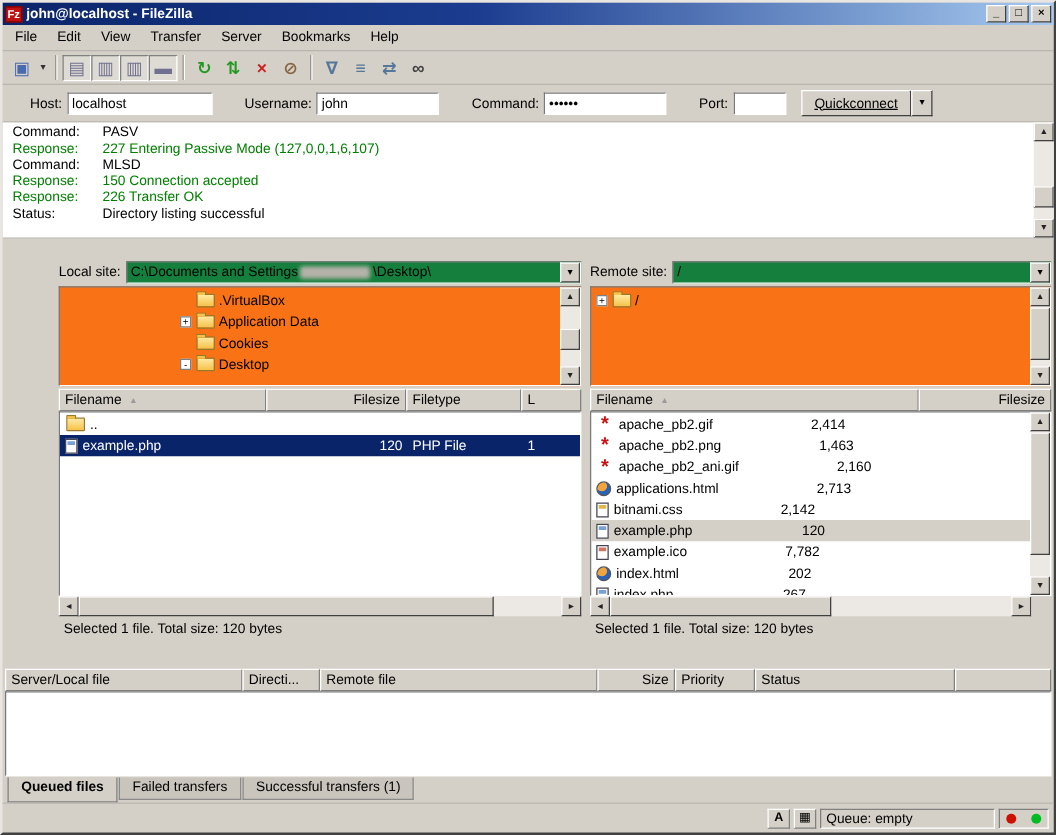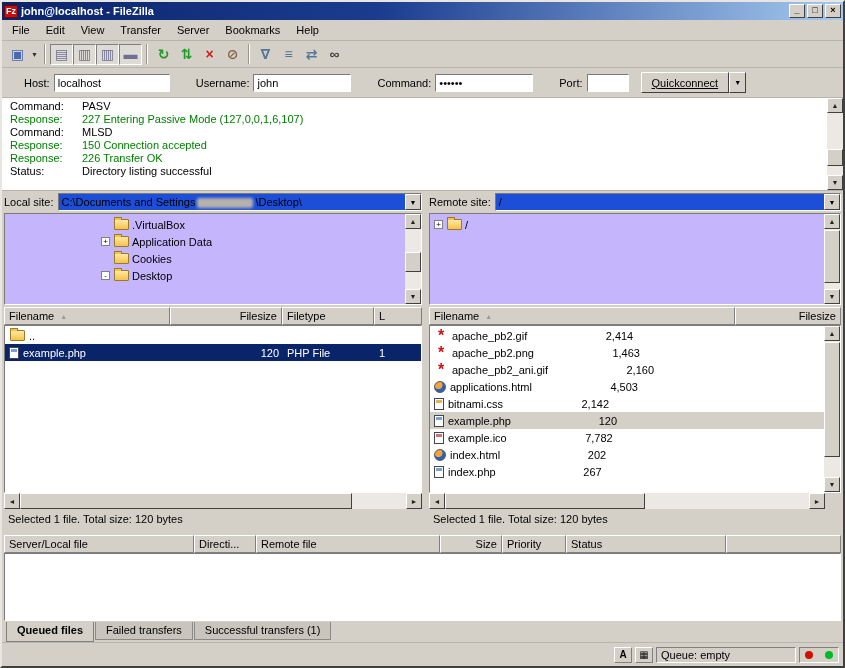--- a/index.html
+++ b/index.html
@@ -52,35 +52,35 @@
   .sb-btn { width:16px; height:15px; flex:none; background:#d4d0c8; border:1px solid;
     border-color:#fff #404040 #404040 #fff; font-size:7px; color:#222;
     display:flex; align-items:center; justify-content:center; }
   .hscroll .sb-btn { height:16px; }
   .sb-track { flex:1; position:relative; display:block; }
   .sb-thumb { position:absolute; display:block; background:#d4d0c8; border:1px solid;
     border-color:#fff #404040 #404040 #fff; }
   .vscroll .sb-thumb { left:0; right:0; }
   .hscroll .sb-thumb { top:0; bottom:0; }
   
-  .mainrow { height:338px; flex:none; display:flex; padding:0 2px; }
+  .mainrow { height:338px; flex:none; display:flex; padding:16px 2px;margin-left:43px; }
   .pane { display:flex; flex-direction:column; min-width:0; }
   .pane-l { width:418px; flex:none; }
   .pane-r { flex:1; }
   .vsplit { width:7px; flex:none; }
   .site-row { height:22px; flex:none; display:flex; align-items:center; gap:4px; padding:1px 0; }
   .combo { flex:1; display:flex; height:18px; border:1px solid; border-color:#7a7a7a #fff #fff #7a7a7a;
-    background:#1d4ed8; min-width:0; }
+    background:#15803d; min-width:0; }
   .combo-text { flex:1; padding:2px 3px; white-space:nowrap; overflow:hidden; }
   .combo-btn { width:16px; flex:none; background:#d4d0c8; border:1px solid; border-color:#fff #404040 #404040 #fff;
     font-size:7px; display:flex; align-items:center; justify-content:center; }
   .redacted { display:inline-block; width:56px; height:10px; background:#b6b2aa; border-radius:2px;
     filter:blur(1.5px); vertical-align:middle; margin:0 2px; }
-  .treewrap { height:92px; flex:none; display:flex; border:1px solid; border-color:#7a7a7a #fff #fff #7a7a7a;
-    background:#c4b5fd; }
+  .treewrap { height:80px; flex:none; display:flex; border:1px solid; border-color:#7a7a7a #fff #fff #7a7a7a;
+    background:#f97316; }
   .treebox { flex:1; overflow:hidden; padding-top:2px; min-width:0; }
   .tree-row { height:17px; display:flex; align-items:center; white-space:nowrap; }
   .expander { width:9px; height:9px; flex:none; border:1px solid #808080; background:#fff;
     font-size:8px; line-height:7px; text-align:center; margin-right:3px; }
   .expander.none { visibility:hidden; }
   .tree-label { padding-left:3px; }
   .icon-folder { width:15px; height:11px; flex:none; background:linear-gradient(#ffe9a2,#f5c24a);
     border:1px solid #9a7a2a; border-radius:1px; position:relative; margin-left:1px; }
   .icon-folder::before { content:""; position:absolute; top:-3px; left:-1px; width:6px; height:2px;
     background:#f5c24a; border:1px solid #9a7a2a; border-bottom:none; border-radius:1px 1px 0 0; }
@@ -108,21 +108,21 @@
   .fi-ico::after { background:#cc7766; }
   .fi-html { width:12px; height:12px; border-radius:50%;
     background:radial-gradient(circle at 35% 30%, #f2a33c 0 40%, #2a62b8 45% 100%); border:1px solid #555; }
   .hrow { height:16px; flex:none; display:flex; }
   .corner { width:16px; height:16px; background:#d4d0c8; flex:none; }
   .pane-status { height:20px; flex:none; display:flex; align-items:center; padding:2px 4px; }
   .hsplit { height:6px; flex:none; }
   
   .queue { flex:1; display:flex; flex-direction:column; min-height:0; padding:0 2px; }
   .q-header { height:18px; flex:none; display:flex; }
-  .qc0{width:190px} .qc1{width:62px} .qc2{width:184px} .qc3{width:62px} .qc4{width:64px} .qc5{width:160px} .qc6{flex:1}
+  .qc0{width:190px} .qc1{width:62px} .qc2{width:222px} .qc3{width:62px} .qc4{width:64px} .qc5{width:160px} .qc6{flex:1}
   .q-body { flex:1; border:1px solid; border-color:#7a7a7a #fff #fff #7a7a7a; background:#fff; min-height:0; }
   .tabs { height:21px; flex:none; display:flex; align-items:flex-start; gap:1px; padding:1px 0 0 2px; }
   .tab { height:18px; padding:2px 10px; background:#c9c5bd; border:1px solid #8a8a8a; border-top:none; }
   .tab.active { height:20px; background:#d4d0c8; font-weight:bold; border-color:#808080; }
   
   .statusbar { height:24px; flex:none; display:flex; align-items:center; gap:3px; padding:2px 4px;
     border-top:1px solid #b8b5ae; }
   .sb-spacer { flex:1; }
   .sb-ind { width:18px; height:16px; display:flex; align-items:center; justify-content:center;
     border:1px solid; border-color:#fff #808080 #808080 #fff; font-size:10px; font-weight:bold; flex:none; }
@@ -356,21 +356,21 @@
                 <span class="fi fi-img">*</span>
                 <span>apache_pb2_ani.gif</span>
               </span>
               <span class="cell rc1 right">2,160</span>
             </div>
             <div class="row">
               <span class="cell rc0">
                 <span class="fi fi-html"></span>
                 <span>applications.html</span>
               </span>
-              <span class="cell rc1 right">4,503</span>
+              <span class="cell rc1 right">2,713</span>
             </div>
             <div class="row">
               <span class="cell rc0">
                 <span class="fi fi-page fi-css"></span>
                 <span>bitnami.css</span>
               </span>
               <span class="cell rc1 right">2,142</span>
             </div>
             <div class="row hl">
               <span class="cell rc0">

